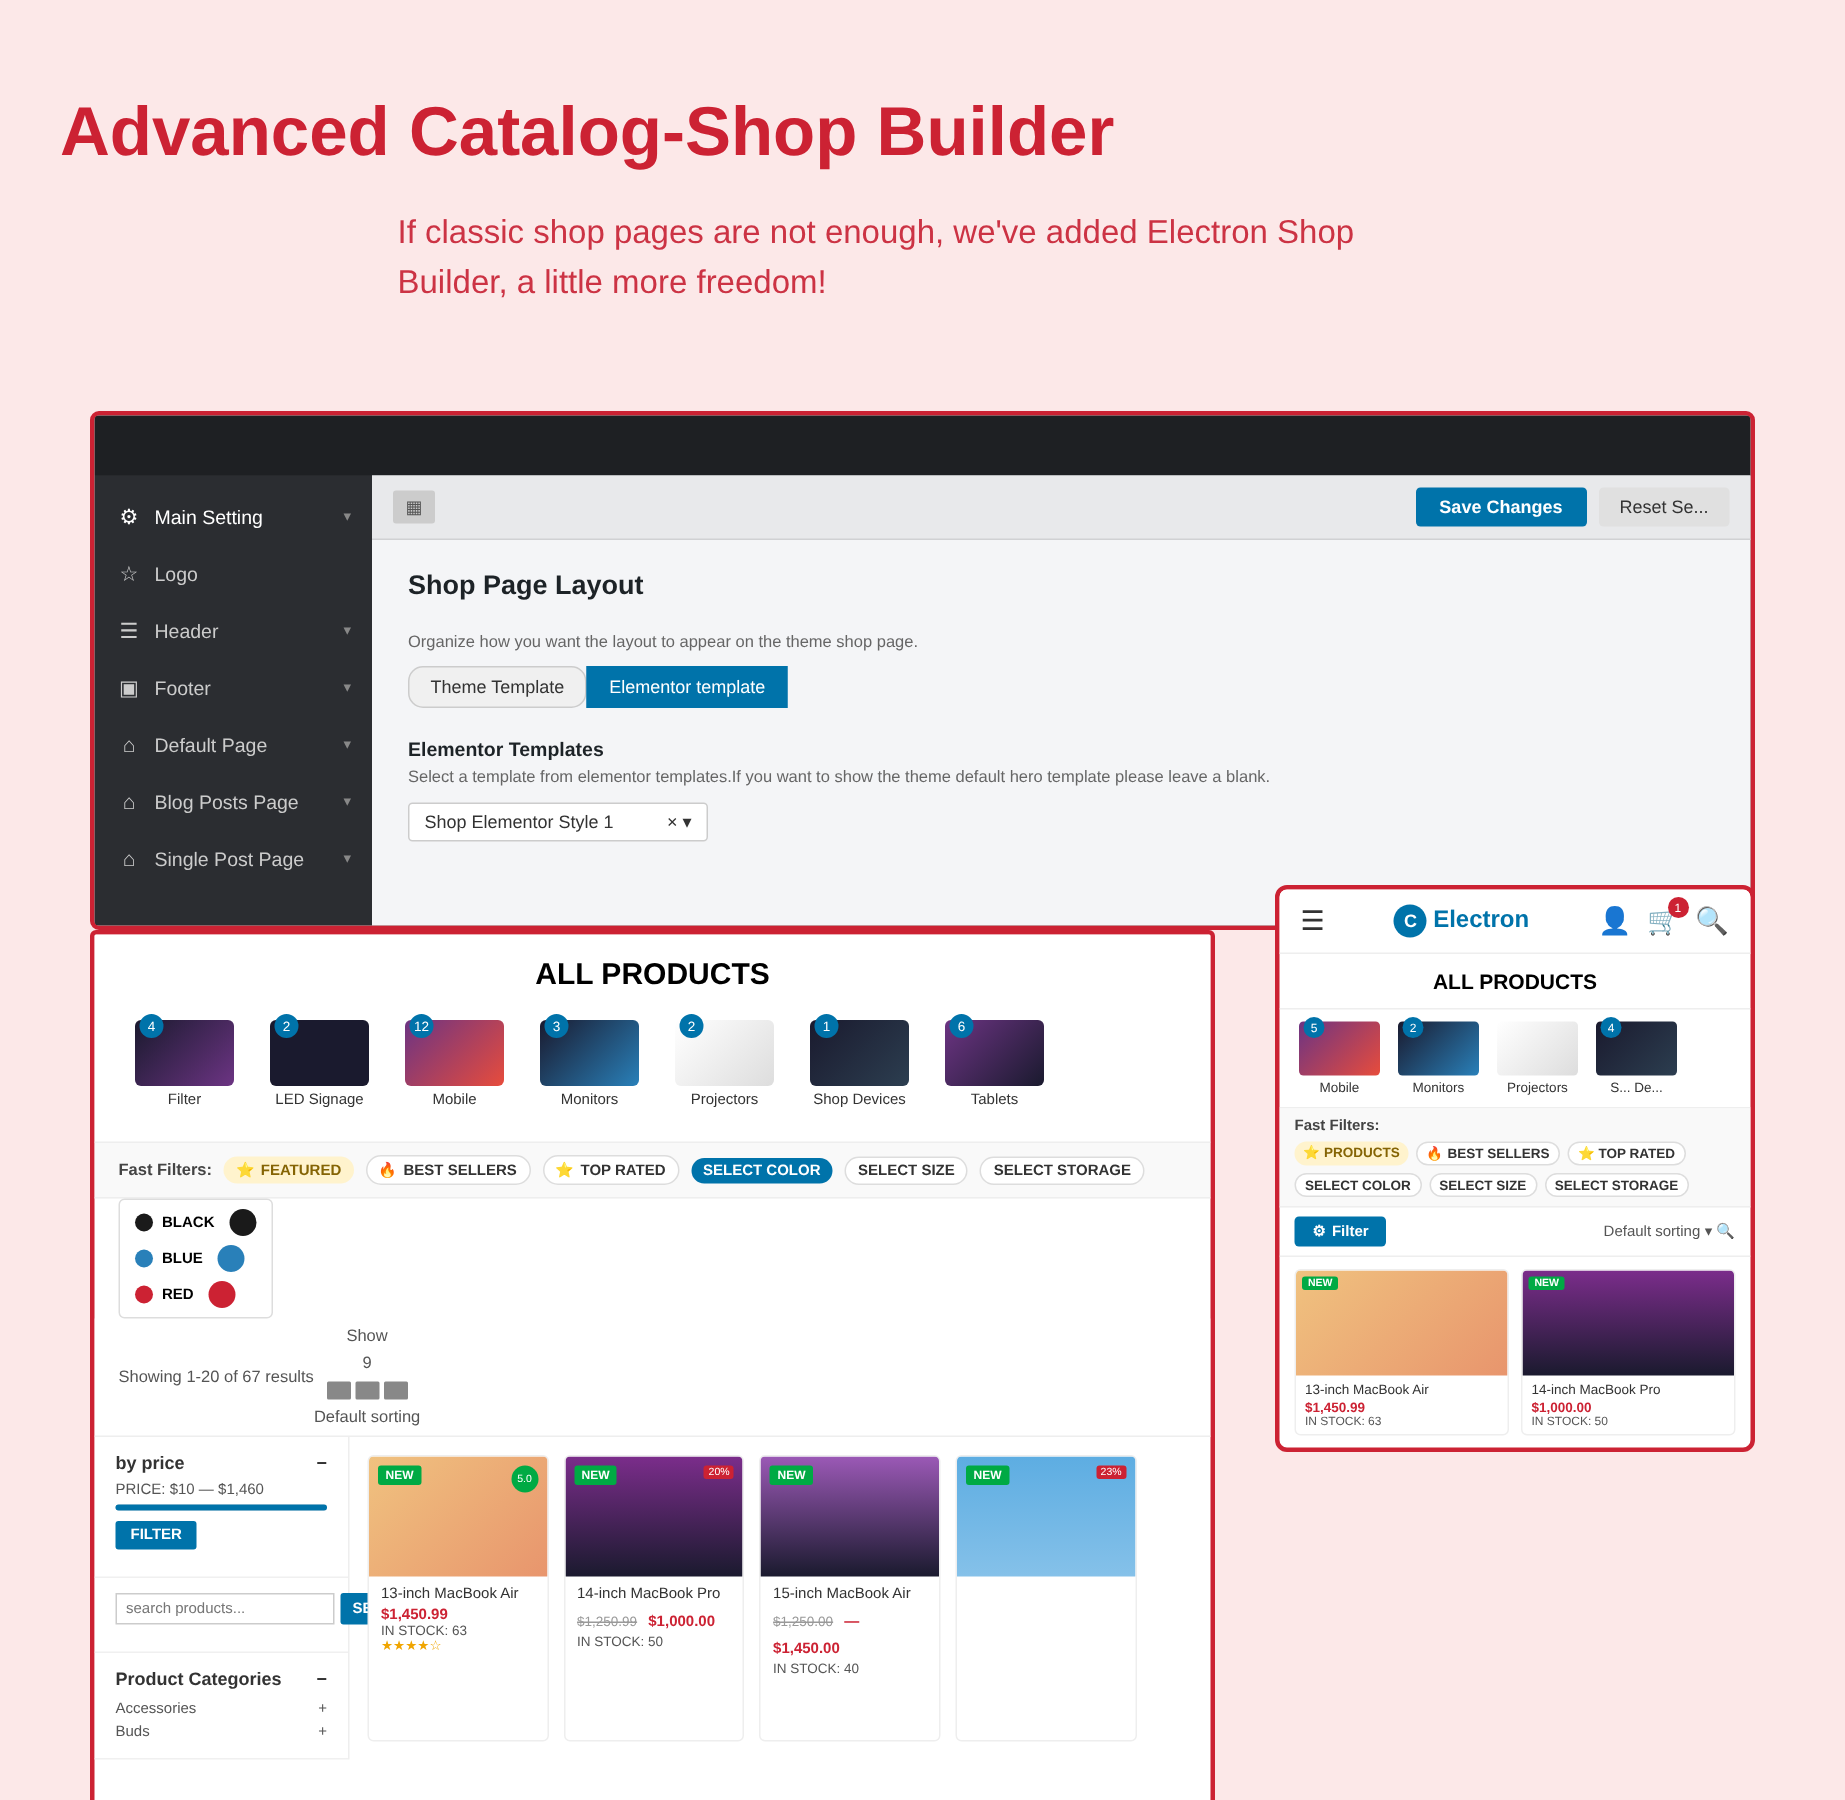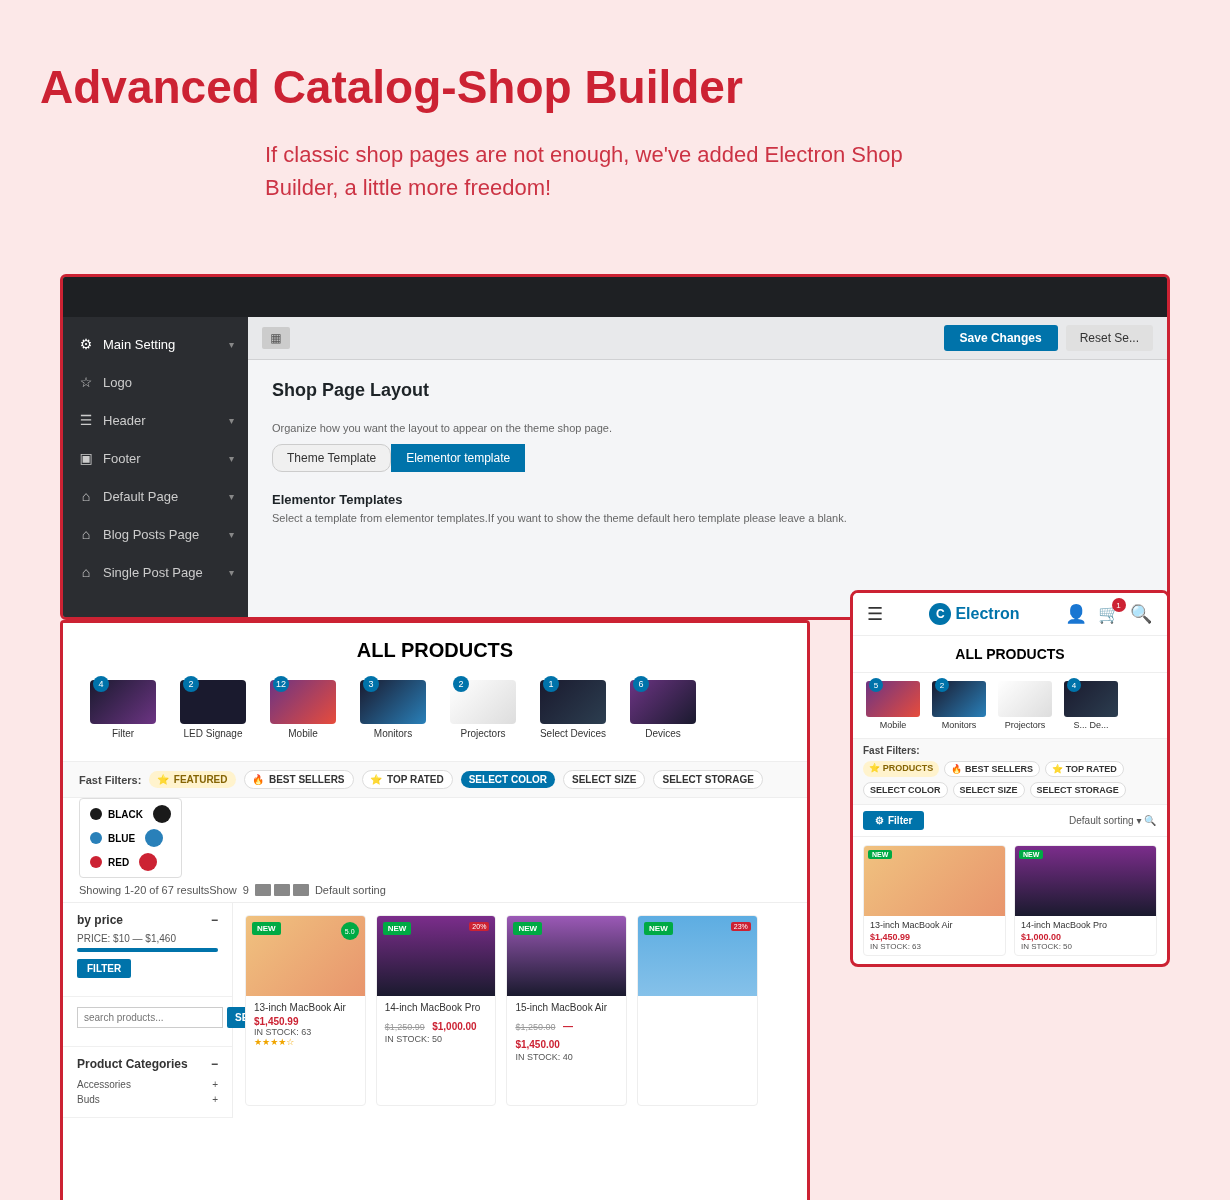--- a/index.html
+++ b/index.html
@@ -786,20 +786,21 @@
     .product-img-macpro { background: linear-gradient(180deg, #7b2d8b, #1a1a2e); }
     .product-img-macair15 { background: linear-gradient(180deg, #9b59b6, #1a1a2e); }
     .product-img-imac { background: linear-gradient(180deg, #5dade2, #85c1e9); }
 
     .show-row {
       display: flex;
       align-items: center;
       gap: 6px;
       font-size: 11px;
       color: #555;
+      flex-direction: column;
     }
 
     .grid-icons {
       display: flex;
       gap: 3px;
     }
 
     .grid-icon {
       width: 16px;
       height: 12px;
@@ -877,20 +878,29 @@
             <div class="setting-desc">Organize how you want the layout to appear on the theme shop page.</div>
             <div class="template-buttons">
               <button class="tpl-btn inactive">Theme Template</button>
               <button class="tpl-btn active">Elementor template</button>
             </div>
           </div>
 
           <div class="setting-row">
             <div class="setting-label">Elementor Templates</div>
             <div class="setting-desc">Select a template from elementor templates.If you want to show the theme default hero template please leave a blank.</div>
+            <div class="elementor-select-row">
+              <div class="elementor-dropdown">
+                <span>Shop Elementor Style 1</span>
+                <span>
+                  <span>×</span>
+                  <span>▾</span>
+                </span>
+              </div>
+            </div>
           </div>
         </div>
 
       </div>
     </div>
   </div>
 </div>
 
 <div class="bottom-shop-section">
   <div class="panels-row" style="margin: 0 60px; position: relative; height: 620px;">
@@ -921,26 +931,26 @@
             <span class="cat-name">Monitors</span>
           </div>
           <div class="cat-item">
             <div class="cat-badge">2</div>
             <div class="cat-img projector-img"></div>
             <span class="cat-name">Projectors</span>
           </div>
           <div class="cat-item">
             <div class="cat-badge">1</div>
             <div class="cat-img speaker-img"></div>
-            <span class="cat-name">Select Devices</span>
+            <span class="cat-name">Shop Devices</span>
           </div>
           <div class="cat-item">
             <div class="cat-badge">6</div>
             <div class="cat-img tablet-img"></div>
-            <span class="cat-name">Devices</span>
+            <span class="cat-name">Tablets</span>
           </div>
         </div>
       </div>
 
       <div class="fast-filters">
         <span class="fast-filters-label">Fast Filters:</span>
         <span class="filter-badge featured">⭐ <span>FEATURED</span></span>
         <span class="filter-badge best-sellers">🔥 <span>BEST SELLERS</span></span>
         <span class="filter-badge top-rated">⭐ <span>TOP RATED</span></span>
         <span class="filter-badge select-color">

